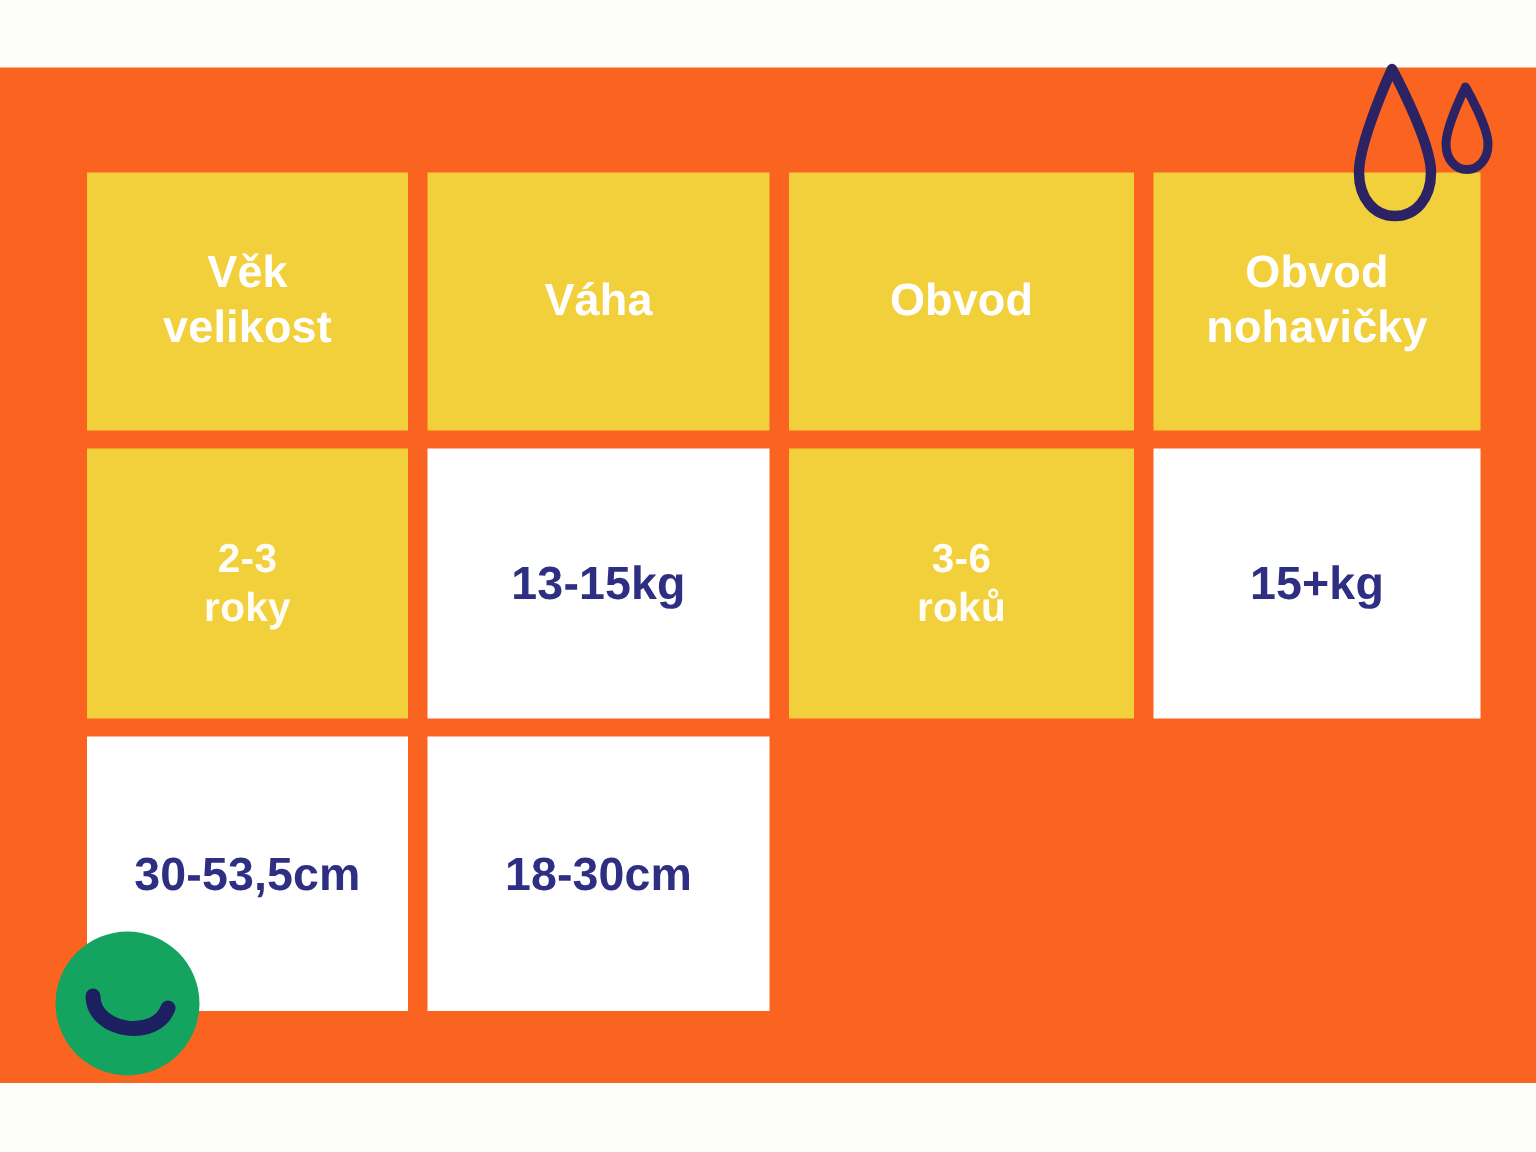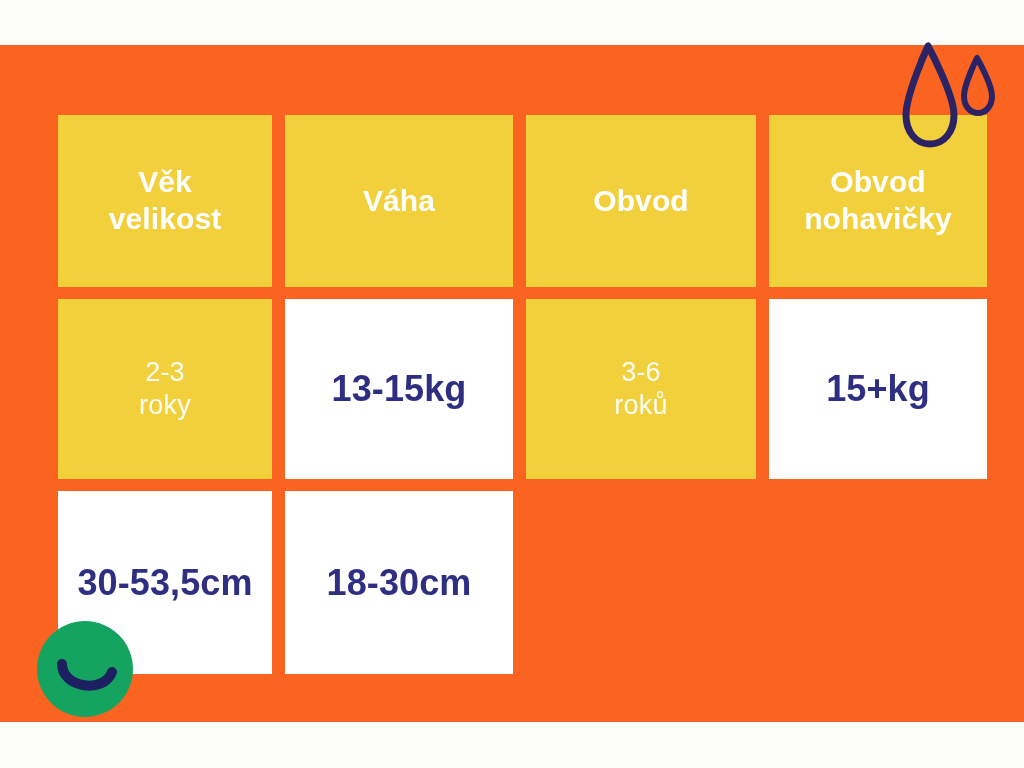--- a/index.html
+++ b/index.html
@@ -59,30 +59,30 @@
     background: #f2d03c;
     color: #ffffff;
     font-weight: bold;
     font-size: 30px;
     letter-spacing: 0.1px;
   }
 
   .cell.agecell {
     background: #f2d03c;
     color: #fffdf5;
-    font-weight: normal;
+    font-weight: bold;
     font-size: 27px;
     letter-spacing: 0.2px;
   }
 
   .cell.valcell {
     background: #ffffff;
     color: #2e2e82;
     font-weight: bold;
-    font-size: 36px;
+    font-size: 31px;
     letter-spacing: 0.1px;
   }
 
   .cell .line2 { display: block; }
 
   
   #droplets {
     position: absolute;
     left: 898px;
     top: 36px;

